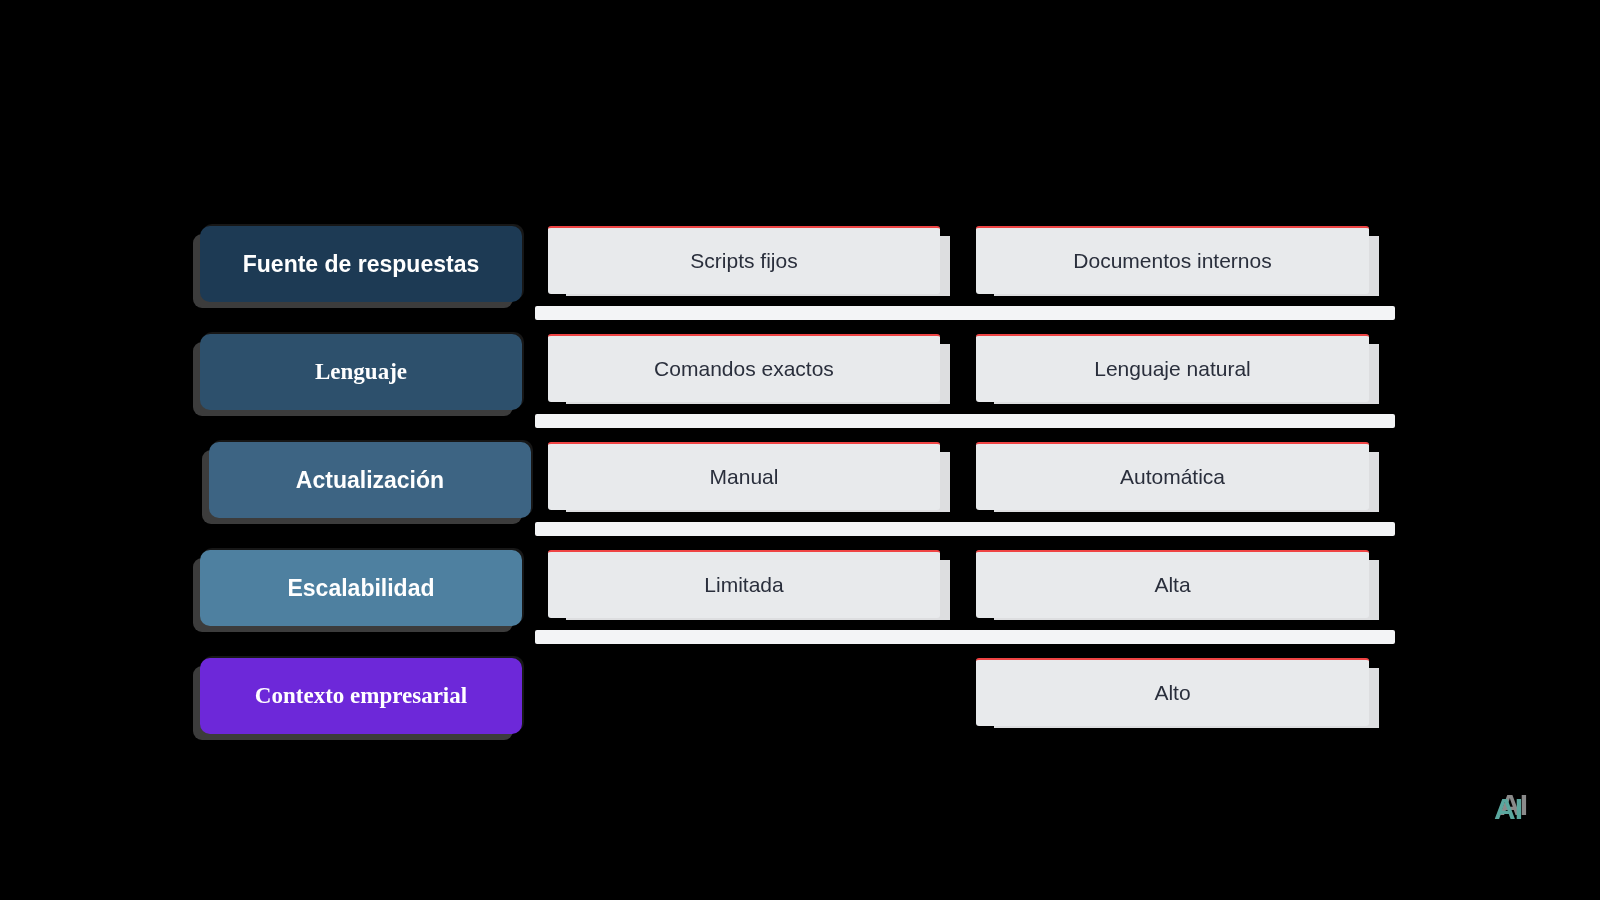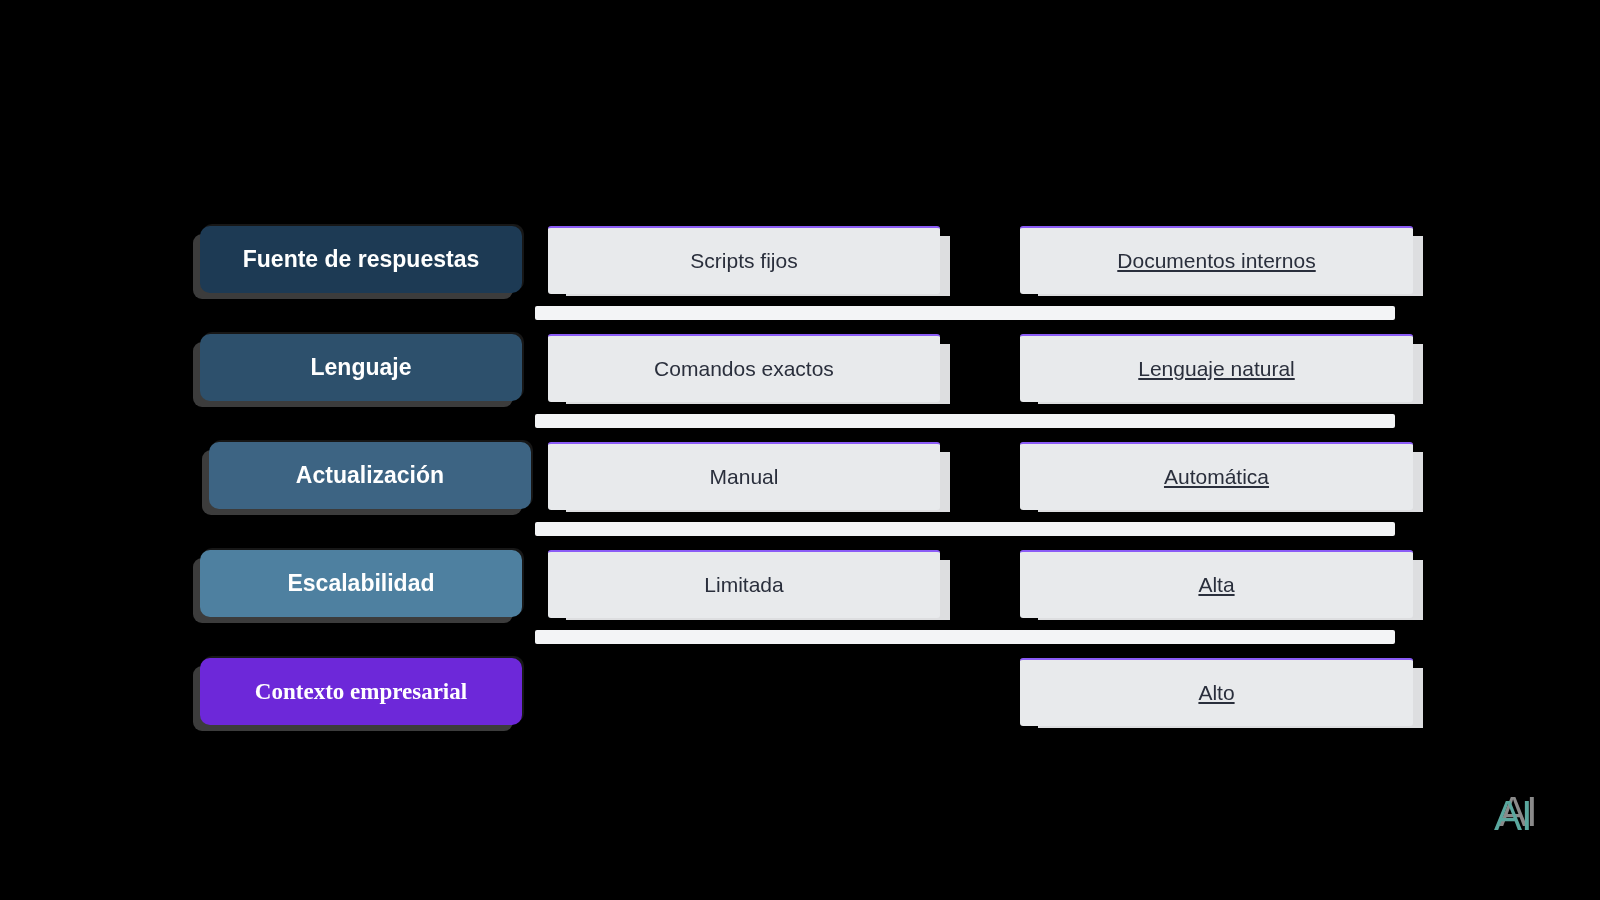--- a/index.html
+++ b/index.html
@@ -5,62 +5,62 @@
   html,body{margin:0;padding:0;background:#000;}
   #stage{
     position:relative;
     width:1600px;height:900px;
     background:#000000;
     overflow:hidden;
     font-family:"Liberation Sans", sans-serif;
   }
   .row{position:absolute;left:0;top:0;width:1600px;height:68px;}
   .pill{
-    position:absolute;left:200px;width:322px;height:67px;
+    position:absolute;left:200px;width:322px;height:76px;
     border-radius:10px;
     display:flex;align-items:center;justify-content:center;
     color:#ffffff;font-size:23px;font-weight:bold;
     box-shadow:-8px 7px 0 -1px rgba(110,110,110,0.55), 2px -2px 0 0 rgba(90,90,90,0.25);
   }
   .cell{
     position:absolute;height:68px;
     background:#e8eaec;
     border-radius:3px;
-    border-top:2px solid #8b5cf6;
+    border-top:2px solid #ef4444;
     box-sizing:border-box;
     display:flex;align-items:center;justify-content:center;
     color:#2a2f3c;font-size:21px;font-weight:400;
     box-shadow:14px 6px 0 -4px rgba(245,246,248,0.9);
   }
   .cell.c1{left:548px;width:392px;}
-  .cell.c2{left:1020px;width:393px;text-decoration:underline;}
+  .cell.c2{left:976px;width:393px;}
   .strip{
     position:absolute;left:535px;width:860px;height:14px;
     background:#f3f4f6;border-radius:2px;
   }
   .logo{
     position:absolute;left:1494px;top:792px;
-    font-size:42px;font-weight:normal;letter-spacing:-1px;
+    font-size:30px;font-weight:bold;letter-spacing:-1px;
     text-shadow:5px -4px 0 #8a8a8a;
   }
 </style>
 </head>
 <body>
 
 <div id="stage">
 
   <div class="row" style="top:226px">
     <div class="pill" style="background: rgb(29, 58, 84);">Fuente de respuestas</div>
     <div class="cell c1">Scripts fijos</div>
     <div class="cell c2">Documentos internos</div>
   </div>
   <div class="strip" style="top:306px"></div>
 
   <div class="row" style="top:334px">
-    <div class="pill" style="background: rgb(45, 80, 108);">Lenguaje</div>
+    <div class="pill" style="background: rgb(45, 80, 108); font-family: Liberation Serif, serif;">Lenguaje</div>
     <div class="cell c1">Comandos exactos</div>
     <div class="cell c2">Lenguaje natural</div>
   </div>
   <div class="strip" style="top:414px"></div>
 
   <div class="row" style="top:442px">
     <div class="pill" style="background: rgb(61, 100, 131); margin-left: 9px;">Actualización</div>
     <div class="cell c1">Manual</div>
     <div class="cell c2">Automática</div>
   </div>

